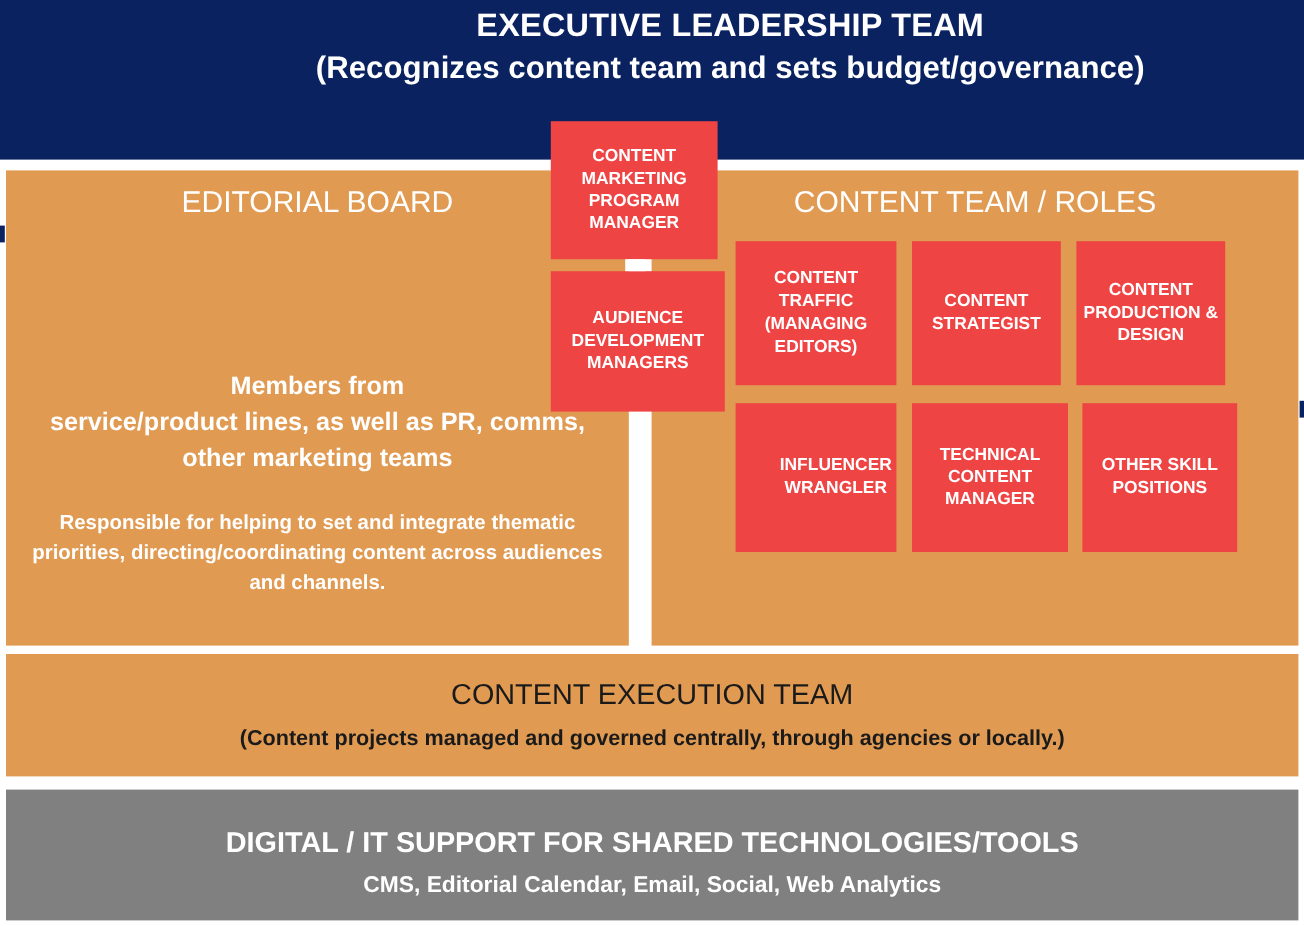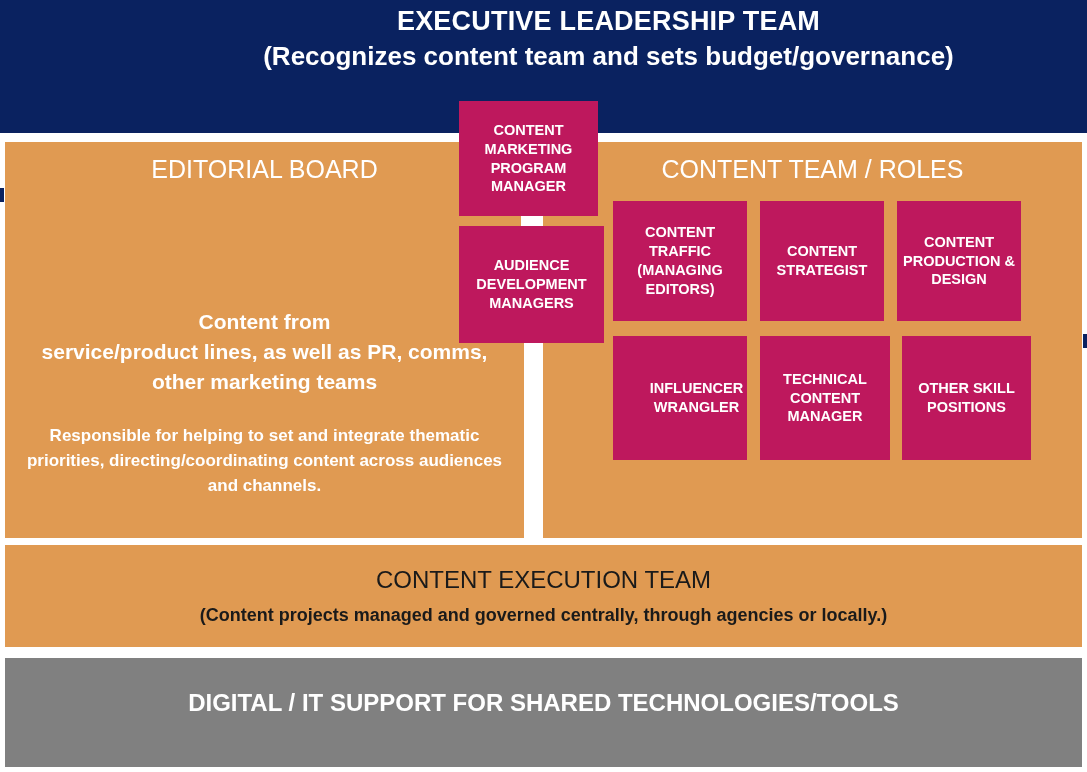--- a/index.html
+++ b/index.html
@@ -123,21 +123,21 @@
   #ed-responsible {
     top: 282px;
     font-size: 17px;
     font-weight: bold;
     line-height: 1.46;
   }
 
   
   .gray-box {
     position: absolute;
-    background: #be185d;
+    background: #ef4444;
     color: #ffffff;
     display: flex;
     align-items: center;
     justify-content: center;
     text-align: center;
     font-weight: bold;
     line-height: 1.30;
     padding: 3px;
   }
 
@@ -242,21 +242,21 @@
   </div>
 
 
   <div class="tick" id="tick-left"></div>
   <div class="tick" id="tick-right"></div>
 
   <div class="panel-orange" id="editorial-panel">
     <div class="panel-heading" id="editorial-heading">EDITORIAL BOARD</div>
 
 
-    <div class="ed-block" id="ed-members" style="white-space: pre-line;">Content from
+    <div class="ed-block" id="ed-members" style="white-space: pre-line;">Members from
 service/product lines, as well as PR, comms,
 other marketing teams</div>
 
     <div class="ed-block" id="ed-responsible">Responsible for helping to set and integrate thematic priorities, directing/coordinating content across audiences and channels.</div>
   </div>
 
   <div class="panel-orange" id="roles-panel">
     <div class="panel-heading" id="roles-heading">CONTENT TEAM / ROLES</div>
   </div>
 
@@ -271,15 +271,16 @@
   <div class="connector" id="conn-cmpm-adm"></div>
   <div class="gray-box" id="adm-box">AUDIENCE DEVELOPMENT MANAGERS</div>
 
   <div id="execution-band">
     <div id="execution-title">CONTENT EXECUTION TEAM</div>
     <div id="execution-sub">(Content projects managed and governed centrally, through agencies or locally.)</div>
   </div>
 
   <div id="digital-band">
     <div id="digital-title">DIGITAL / IT SUPPORT FOR SHARED TECHNOLOGIES/TOOLS</div>
+    <div id="digital-sub">CMS, Editorial Calendar, Email, Social, Web Analytics</div>
   </div>
 
 </div>
 
 </body></html>

